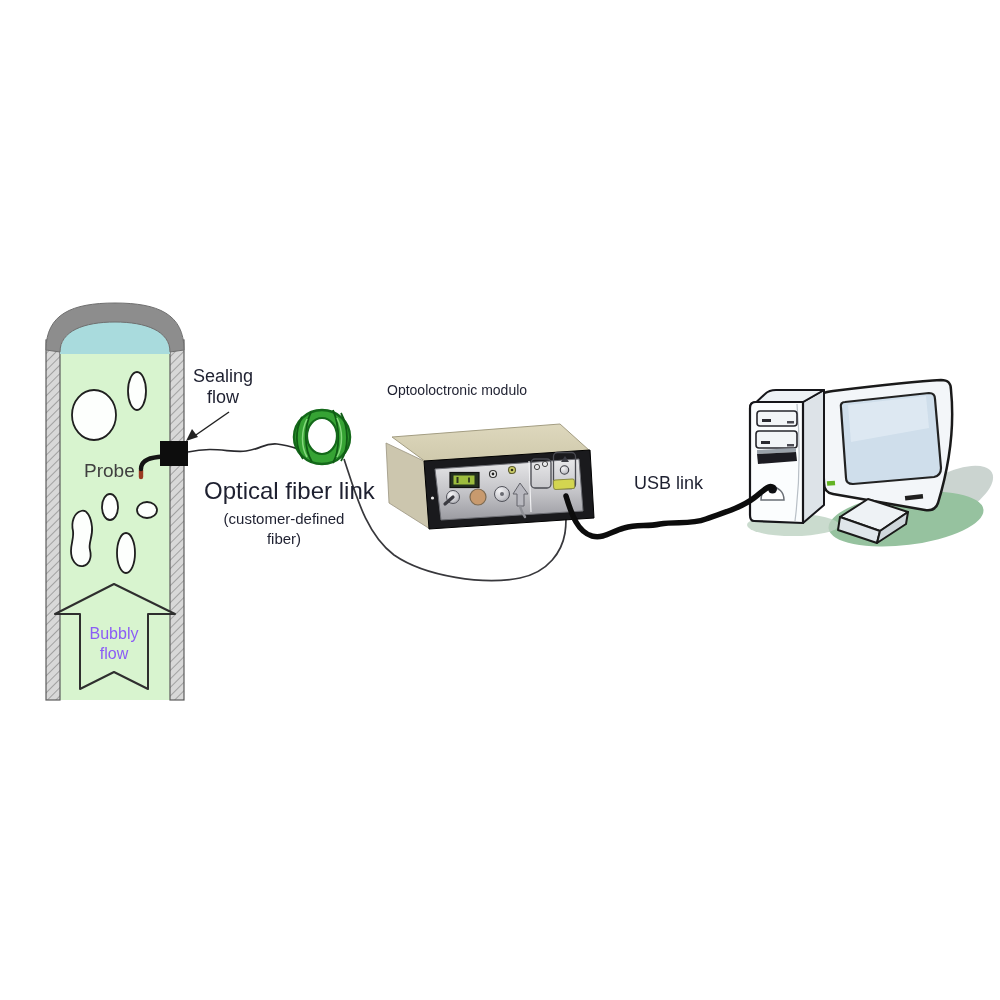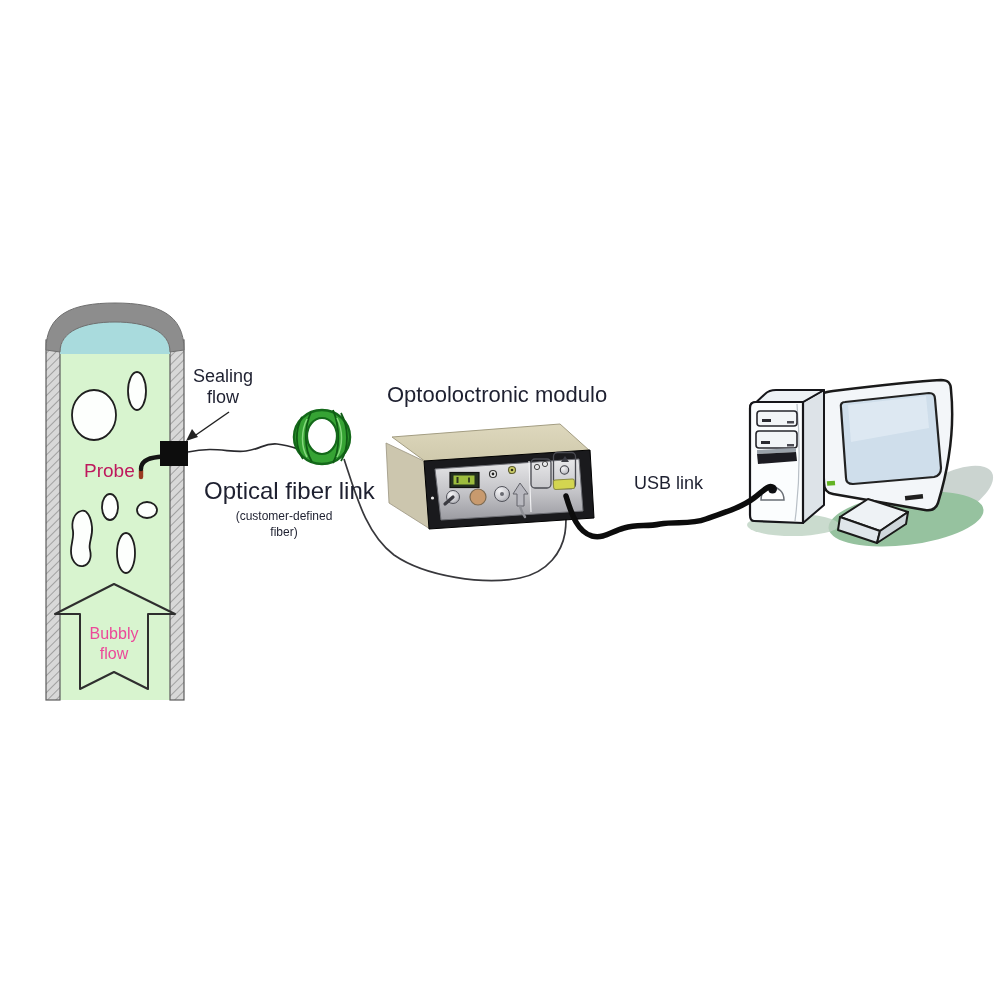--- a/index.html
+++ b/index.html
@@ -2,26 +2,26 @@
 <html><head>
 <meta charset="utf-8">
 <style>
   html,body{margin:0;padding:0;background:#ffffff;}
   .stage{position:relative;width:1000px;height:892px;background:#ffffff;overflow:hidden;
          font-family:"Liberation Sans",sans-serif;}
   .stage svg{position:absolute;left:0;top:0;}
   .lbl{position:absolute;color:#1e2030;white-space:nowrap;line-height:1.16;}
   .lbl .ln{display:block;}
   #lbl-sealing{left:168px;top:366px;width:110px;text-align:center;font-size:18px;}
-  #lbl-probe{left:84px;top:460px;font-size:19px;color:#be185d;}
+  #lbl-probe{left:84px;top:460px;font-size:19px;color:#404040;}
   #lbl-fiber{left:204px;top:477px;width:162px;text-align:center;font-size:24px;}
-  #lbl-fiber-note{left:192px;top:509px;width:184px;text-align:center;font-size:12px;line-height:1.3;}
-  #lbl-module{left:387px;top:382px;font-size:22px;}
+  #lbl-fiber-note{left:192px;top:509px;width:184px;text-align:center;font-size:15px;line-height:1.3;}
+  #lbl-module{left:387px;top:382px;font-size:14px;}
   #lbl-usb{left:612px;top:473px;font-size:18px;margin-left:22px;}
-  #lbl-bubbly{left:79px;top:624px;width:70px;text-align:center;font-size:16px;color:#ec4899;line-height:1.25;}
+  #lbl-bubbly{left:79px;top:624px;width:70px;text-align:center;font-size:16px;color:#8b5cf6;line-height:1.25;}
 </style>
 </head>
 <body>
 
 <div class="stage">
 <svg width="1000" height="1000" viewBox="0 0 1000 1000">
   <defs>
     <pattern id="hatch" width="6" height="6" patternUnits="userSpaceOnUse" patternTransform="rotate(45)">
       <rect width="6" height="6" fill="#d8d8d8"></rect>
       <line x1="0" y1="0" x2="0" y2="6" stroke="#8f8f8f" stroke-width="1.5"></line>

